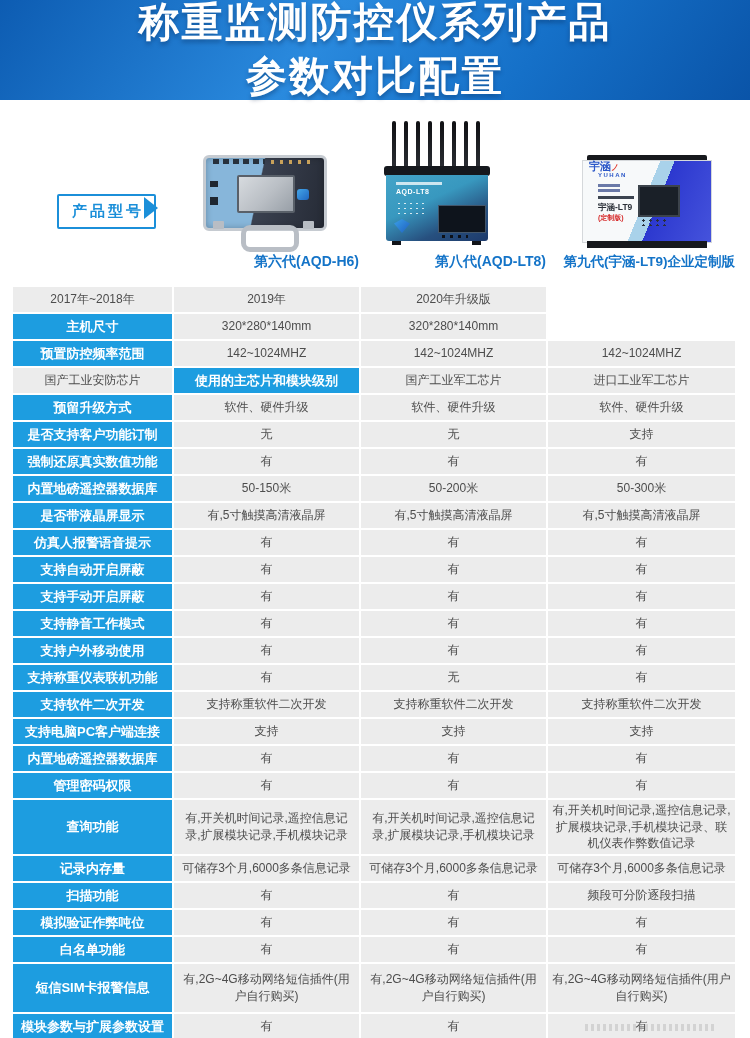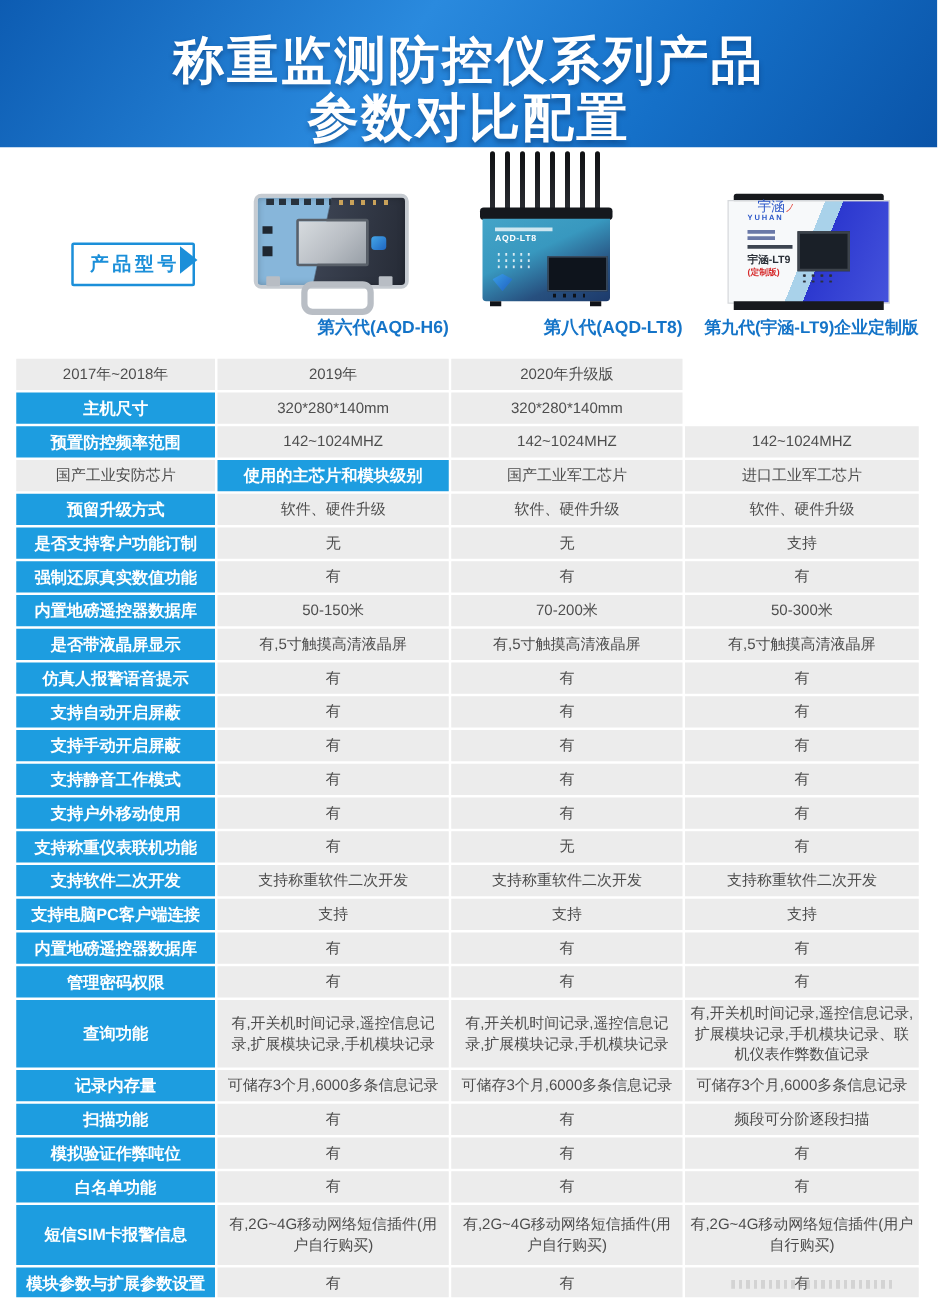--- a/index.html
+++ b/index.html
@@ -1,22 +1,22 @@
 <!DOCTYPE html>
 <html><head>
 <meta charset="utf-8">
 <style>
   html,body{margin:0;padding:0;background:#ffffff;}
   .page{position:relative;width:750px;height:1038px;background:#ffffff;overflow:hidden;
         font-family:"Liberation Sans","DejaVu Sans",sans-serif;}
 
   
-  .banner{position:absolute;left:0;top:0;width:750px;height:118px;
+  .banner{position:absolute;left:0;top:0;width:750px;height:100px;
           background:linear-gradient(125deg,#0d5cb2 0%,#2a8ade 42%,#1570c8 70%,#0a54a8 100%);
-          display:flex;flex-direction:column;align-items:center;justify-content:flex-end;}
+          display:flex;flex-direction:column;align-items:center;justify-content:space-between;}
   .banner .t1,.banner .t2{color:#ffffff;font-weight:900;font-size:41px;letter-spacing:2px;
           line-height:1.12;text-shadow:0 3px 4px rgba(0,30,70,.35);}
 
   
   .products{position:absolute;left:0;top:118px;width:750px;height:169px;background:#fff;}
   .model-box{position:absolute;left:57px;top:76px;border:2px solid #1b8fd9;border-radius:2px;
              color:#1b8fd9;font-size:15px;font-weight:bold;letter-spacing:3px;padding:6px 10px 6px 13px;background:#fff;}
   .model-arrow{position:absolute;left:144px;top:79px;width:0;height:0;
                border-left:14px solid #1b8fd9;border-top:11px solid transparent;border-bottom:11px solid transparent;}
 
@@ -60,21 +60,21 @@
            background:repeating-linear-gradient(90deg,#0d1118 0 3px,transparent 3px 8px);}
   .p2-foot-l{position:absolute;left:8px;top:120px;width:9px;height:4px;background:#111318;}
   .p2-foot-r{position:absolute;left:88px;top:120px;width:9px;height:4px;background:#111318;}
 
   
   .p3{left:582px;top:37px;width:130px;height:95px;}
   .p3-top{position:absolute;left:5px;top:0;width:120px;height:6px;background:#17191d;border-radius:2px 2px 0 0;}
   .p3-body{position:absolute;left:0;top:5px;width:128px;height:81px;border:1px solid #d5d8db;
            background:linear-gradient(112deg,#f7f9fa 0%,#f7f9fa 48%,#a9d2ea 48%,#a9d2ea 57%,#2c38cf 57%,#4553dc 100%);}
   .p3-bot{position:absolute;left:5px;top:86px;width:120px;height:7px;background:#17191d;}
-  .p3-brand{position:absolute;left:24px;top:6px;font-size:11px;font-weight:400;color:#2b57c8;line-height:1;}
+  .p3-brand{position:absolute;left:7px;top:6px;font-size:11px;font-weight:700;color:#2b57c8;line-height:1;}
   .p3-brand .tick{color:#e03a2e;font-size:8px;}
   .p3-branden{position:absolute;left:16px;top:17px;font-size:6px;font-weight:bold;letter-spacing:1.5px;color:#2b57c8;}
   .p3-bar1{position:absolute;left:16px;top:29px;width:22px;height:2.5px;background:#6a79a8;}
   .p3-bar2{position:absolute;left:16px;top:34px;width:22px;height:2.5px;background:#6a79a8;}
   .p3-bar3{position:absolute;left:16px;top:41px;width:36px;height:3px;background:#3c4450;}
   .p3-model{position:absolute;left:16px;top:47px;font-size:8.5px;font-weight:bold;color:#2b3038;}
   .p3-sub{position:absolute;left:16px;top:58px;font-size:7px;font-weight:bold;color:#d62b2b;}
   .p3-screen{position:absolute;left:56px;top:30px;width:38px;height:28px;background:#1a2028;border:2px solid #3c434b;}
   .p3-dots{position:absolute;left:58px;top:63px;width:30px;height:8px;
            background-image:radial-gradient(circle,#2a2f38 1px,transparent 1.2px);background-size:7px 5px;}
@@ -203,21 +203,21 @@
   </div>
       <div class="row">
     <div class="cell lbl">强制还原真实数值功能</div>
     <div class="cell val">有</div>
     <div class="cell val">有</div>
     <div class="cell val">有</div>
   </div>
       <div class="row">
     <div class="cell lbl">内置地磅遥控器数据库</div>
     <div class="cell val">50-150米</div>
-    <div class="cell val">70-200米</div>
+    <div class="cell val">50-200米</div>
     <div class="cell val">50-300米</div>
   </div>
       <div class="row">
     <div class="cell lbl">是否带液晶屏显示</div>
     <div class="cell val">有,5寸触摸高清液晶屏</div>
     <div class="cell val">有,5寸触摸高清液晶屏</div>
     <div class="cell val">有,5寸触摸高清液晶屏</div>
   </div>
       <div class="row">
     <div class="cell lbl">仿真人报警语音提示</div>

